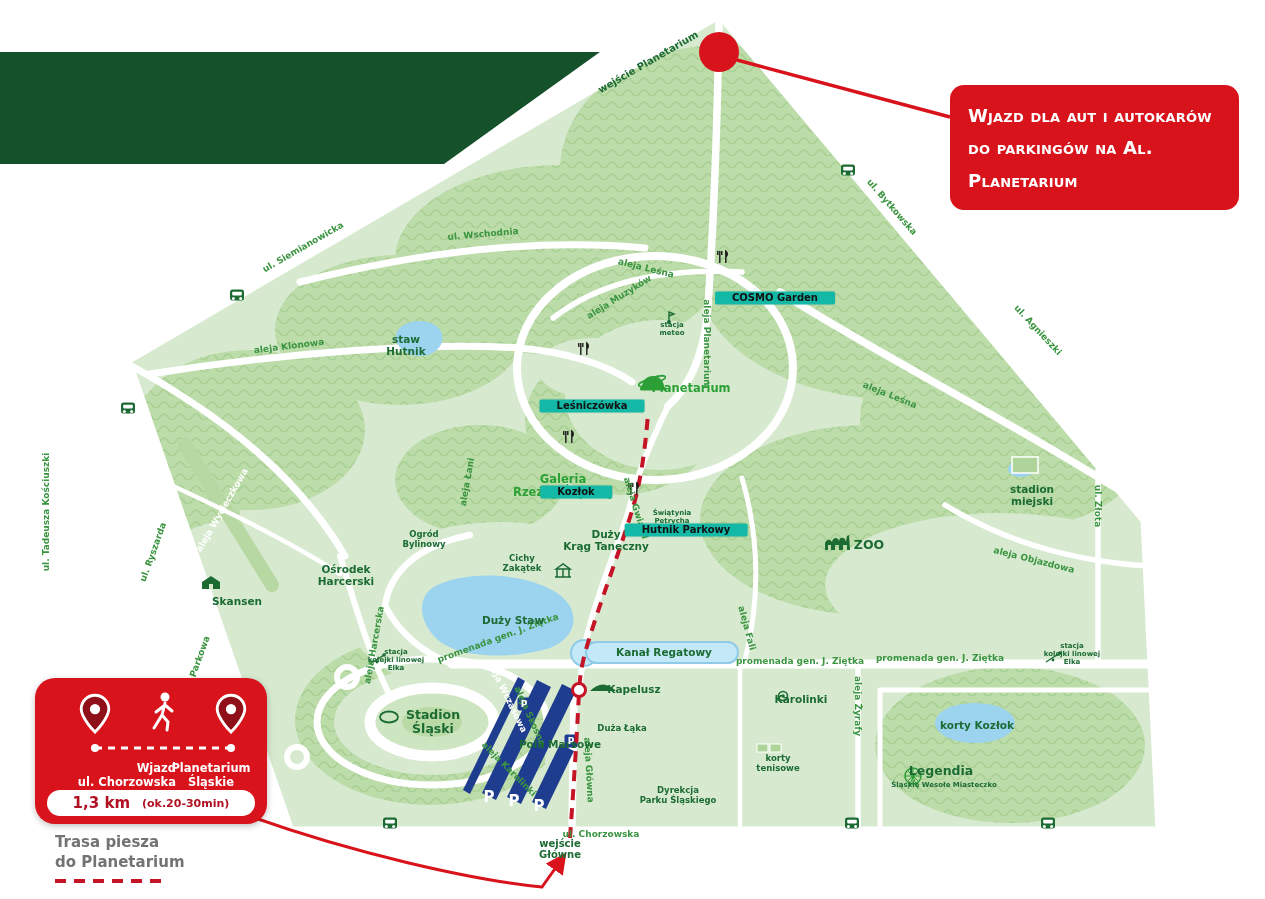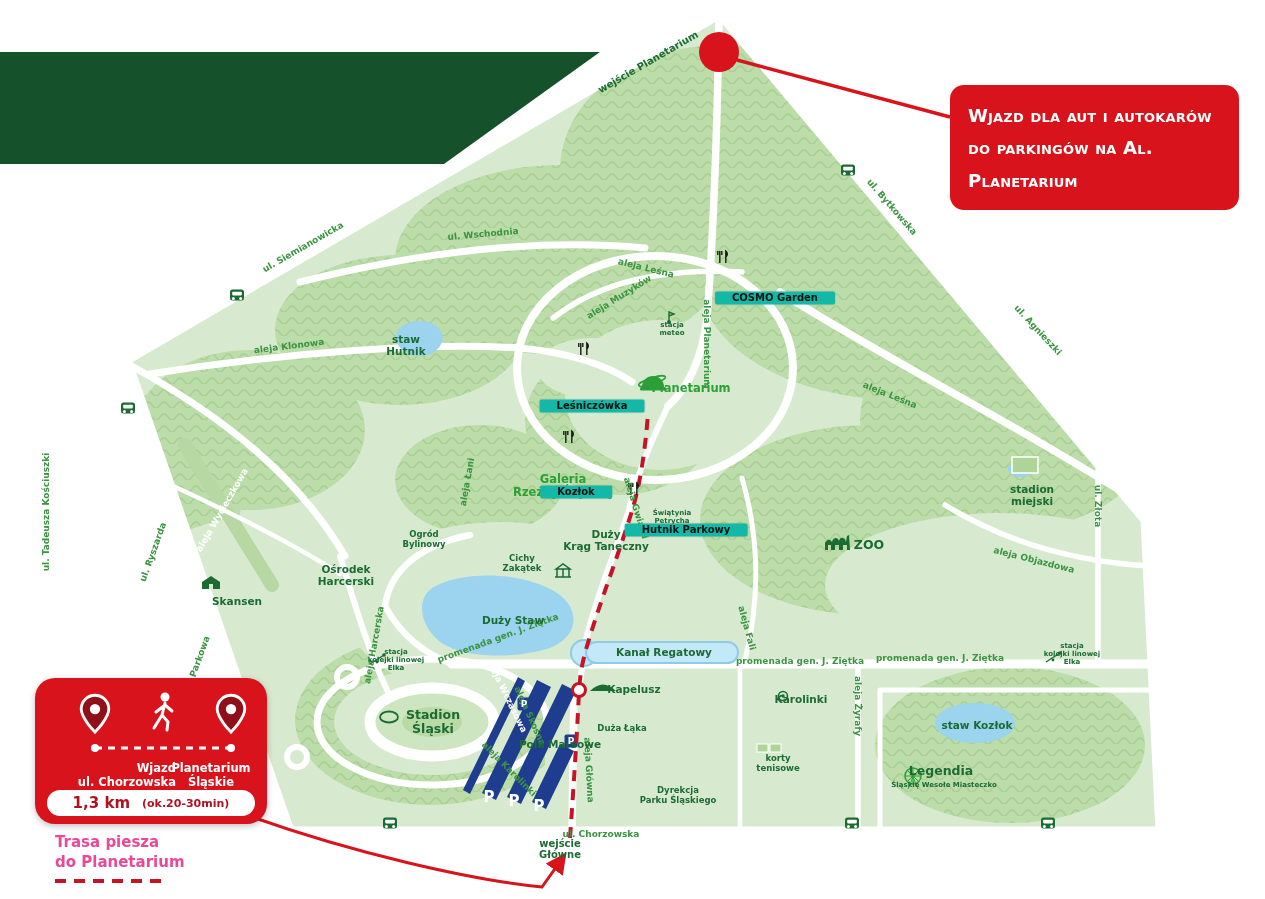--- a/index.html
+++ b/index.html
@@ -32,21 +32,21 @@
           box-shadow:0 2px 6px rgba(0,0,0,.25);}
   .legend svg{position:absolute;left:0;top:4px;}
   .leg-col{position:absolute;top:84px;color:#fff;font-weight:bold;font-size:11.5px;line-height:1.2;text-align:center;white-space:pre-line;}
   .leg-col.from{left:31px;width:110px;text-align:right;}
   .leg-col.to{left:128px;width:96px;}
   .pill{position:absolute;left:12px;right:12px;bottom:8px;height:26px;background:#fff;border-radius:13px;
         display:flex;align-items:center;justify-content:center;gap:12px;}
   .pill .dist{color:#b01020;font-weight:bold;font-size:15px;}
   .pill .dur{color:#b01020;font-size:11px;font-weight:bold;}
   
-  .route-note{position:absolute;left:55px;top:833px;z-index:4;color:#ec4899;font-weight:bold;font-size:15px;line-height:1.3;white-space:pre-line;}
+  .route-note{position:absolute;left:55px;top:833px;z-index:4;color:#737373;font-weight:bold;font-size:15px;line-height:1.3;white-space:pre-line;}
   .route-dashes{position:absolute;left:55px;top:879px;width:114px;height:4px;z-index:4;
         background:repeating-linear-gradient(90deg,#c41425 0 11px,transparent 11px 19px);}
 </style>
 </head>
 <body>
 
 <div class="stage">
 
   <svg class="map" width="1265" height="899" viewBox="0 0 1265 899">
     <defs>
@@ -258,21 +258,21 @@
 Krąg Taneczny</div>
       <div class="lbl place" style="left: 513px; top: 621px; transform: translate(-50%, -50%) rotate(0deg);">Duży Staw</div>
       <div class="lbl place" style="left: 406px; top: 346px; transform: translate(-50%, -50%) rotate(0deg);">staw
 Hutnik</div>
       <div class="lbl place" style="left: 664px; top: 653px; transform: translate(-50%, -50%) rotate(0deg);">Kanał Regatowy</div>
       <div class="lbl place" style="left: 634px; top: 690px; transform: translate(-50%, -50%) rotate(0deg);">Kapelusz</div>
       <div class="lbl place" style="left: 801px; top: 700px; transform: translate(-50%, -50%) rotate(0deg);">Karolinki</div>
       <div class="lbl place-lg" style="left: 869px; top: 545px; transform: translate(-50%, -50%) rotate(0deg);">ZOO</div>
       <div class="lbl place" style="left: 1032px; top: 496px; transform: translate(-50%, -50%) rotate(0deg);">stadion
 miejski</div>
-      <div class="lbl place" style="left: 977px; top: 726px; transform: translate(-50%, -50%) rotate(0deg);">staw Kozłok</div>
+      <div class="lbl place" style="left: 977px; top: 726px; transform: translate(-50%, -50%) rotate(0deg);">korty Kozłok</div>
       <div class="lbl place" style="left: 560px; top: 745px; transform: translate(-50%, -50%) rotate(0deg);">Pola Marsowe</div>
       <div class="lbl place-sm" style="left: 622px; top: 729px; transform: translate(-50%, -50%) rotate(0deg);">Duża Łąka</div>
       <div class="lbl place-sm" style="left: 778px; top: 764px; transform: translate(-50%, -50%) rotate(0deg);">korty
 tenisowe</div>
       <div class="lbl place-sm" style="left: 678px; top: 796px; transform: translate(-50%, -50%) rotate(0deg);">Dyrekcja
 Parku Śląskiego</div>
       <div class="lbl entr" style="left: 560px; top: 849px; transform: translate(-50%, -50%) rotate(0deg);">wejście
 Główne</div>
       <div class="lbl entr" style="left: 648px; top: 62px; transform: translate(-50%, -50%) rotate(-30deg);">wejście Planetarium</div>
       <div class="lbl place-xs" style="left: 396px; top: 661px; transform: translate(-50%, -50%) rotate(0deg);">stacja

